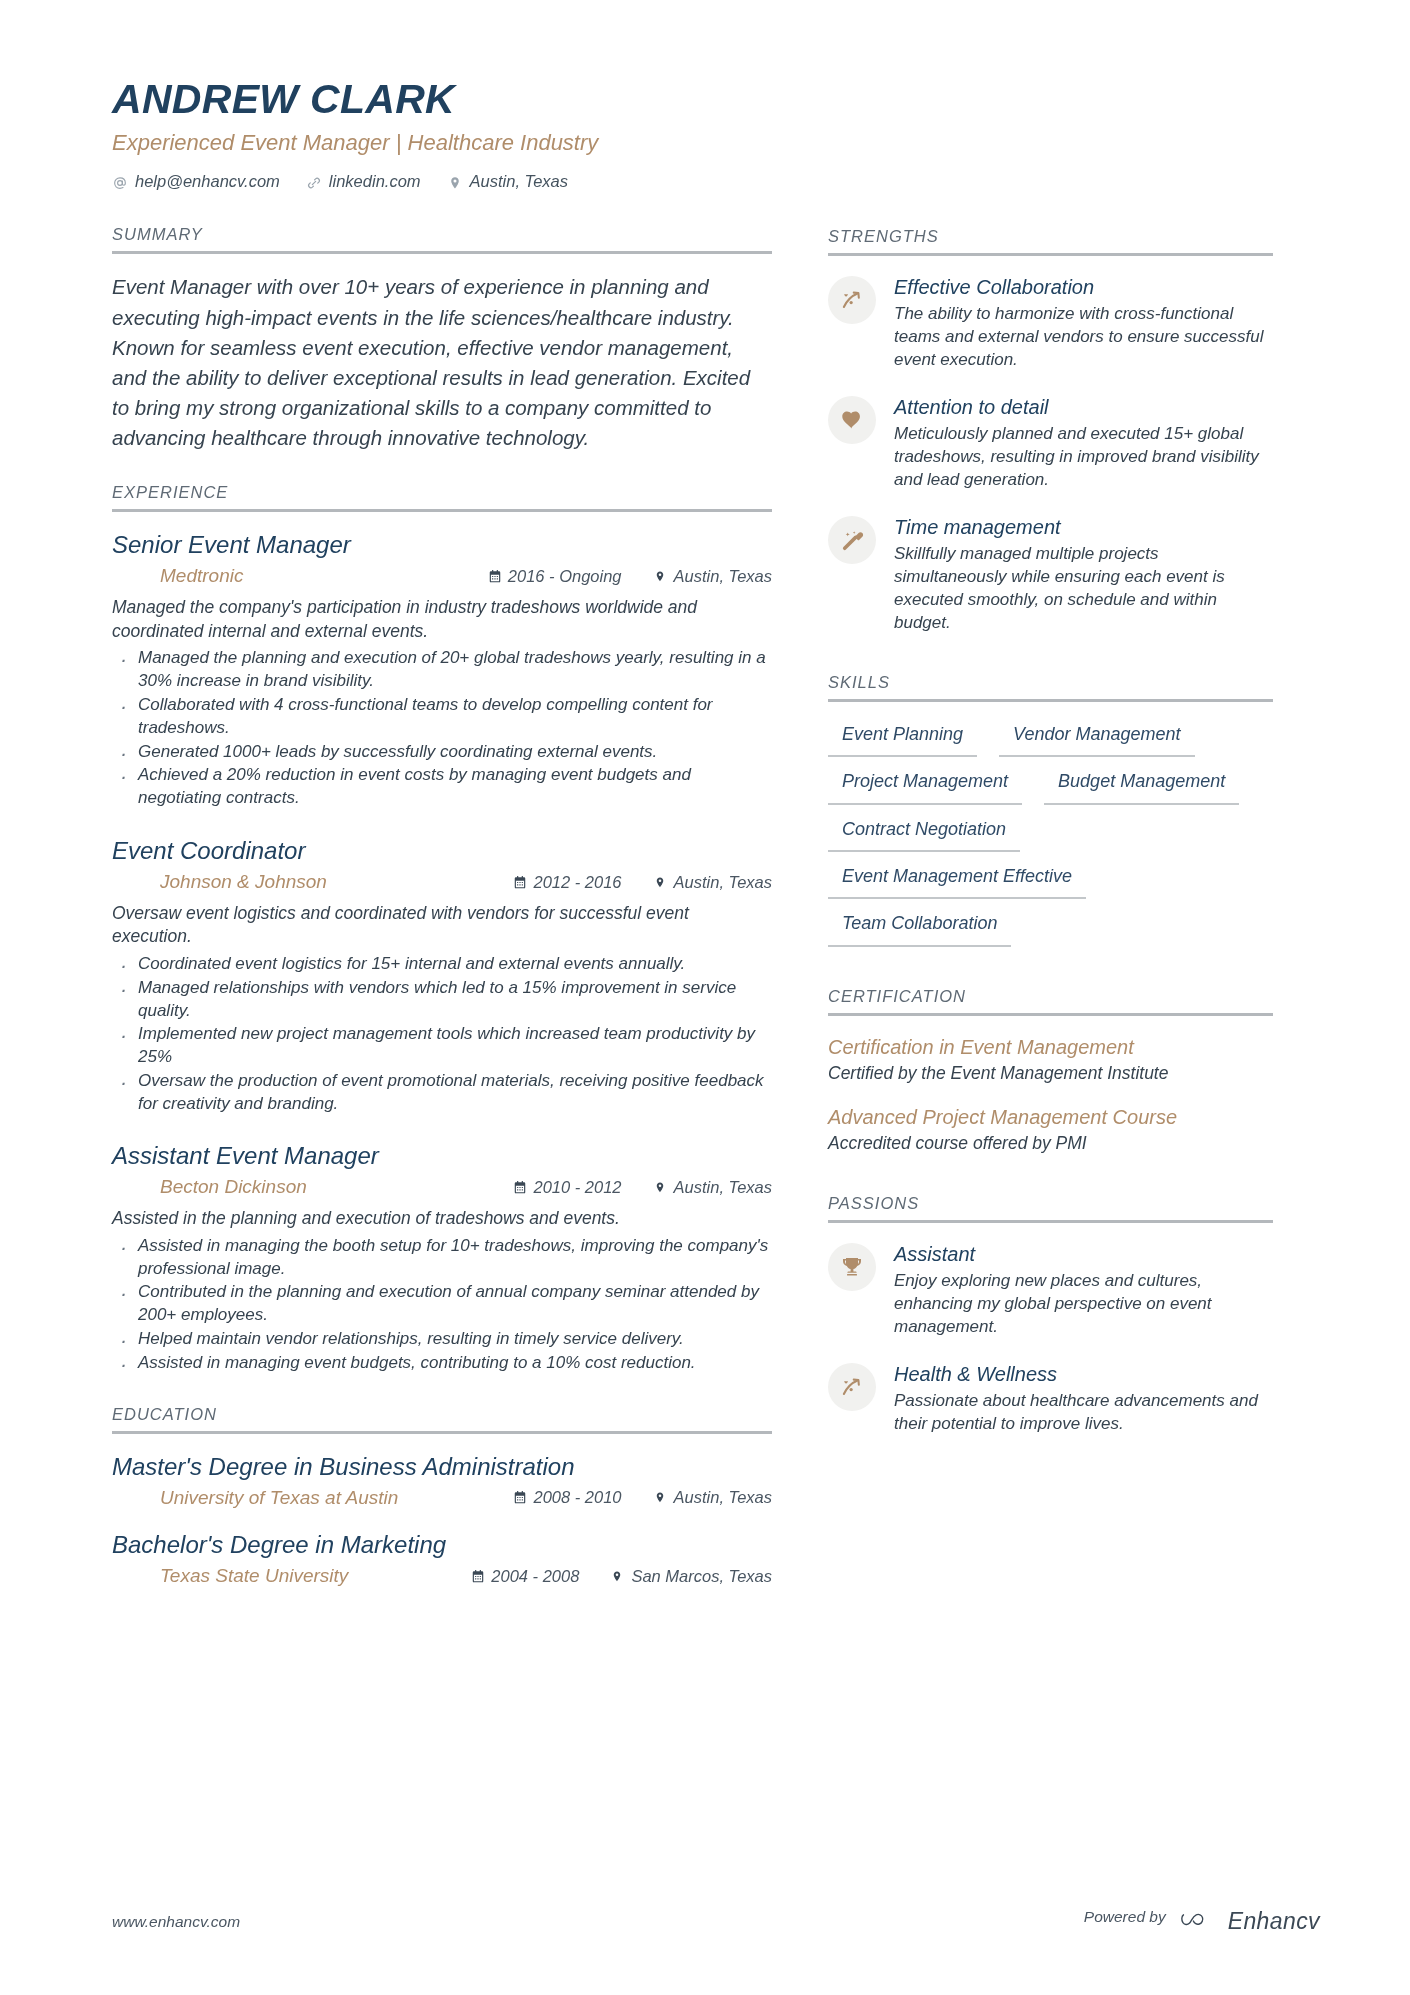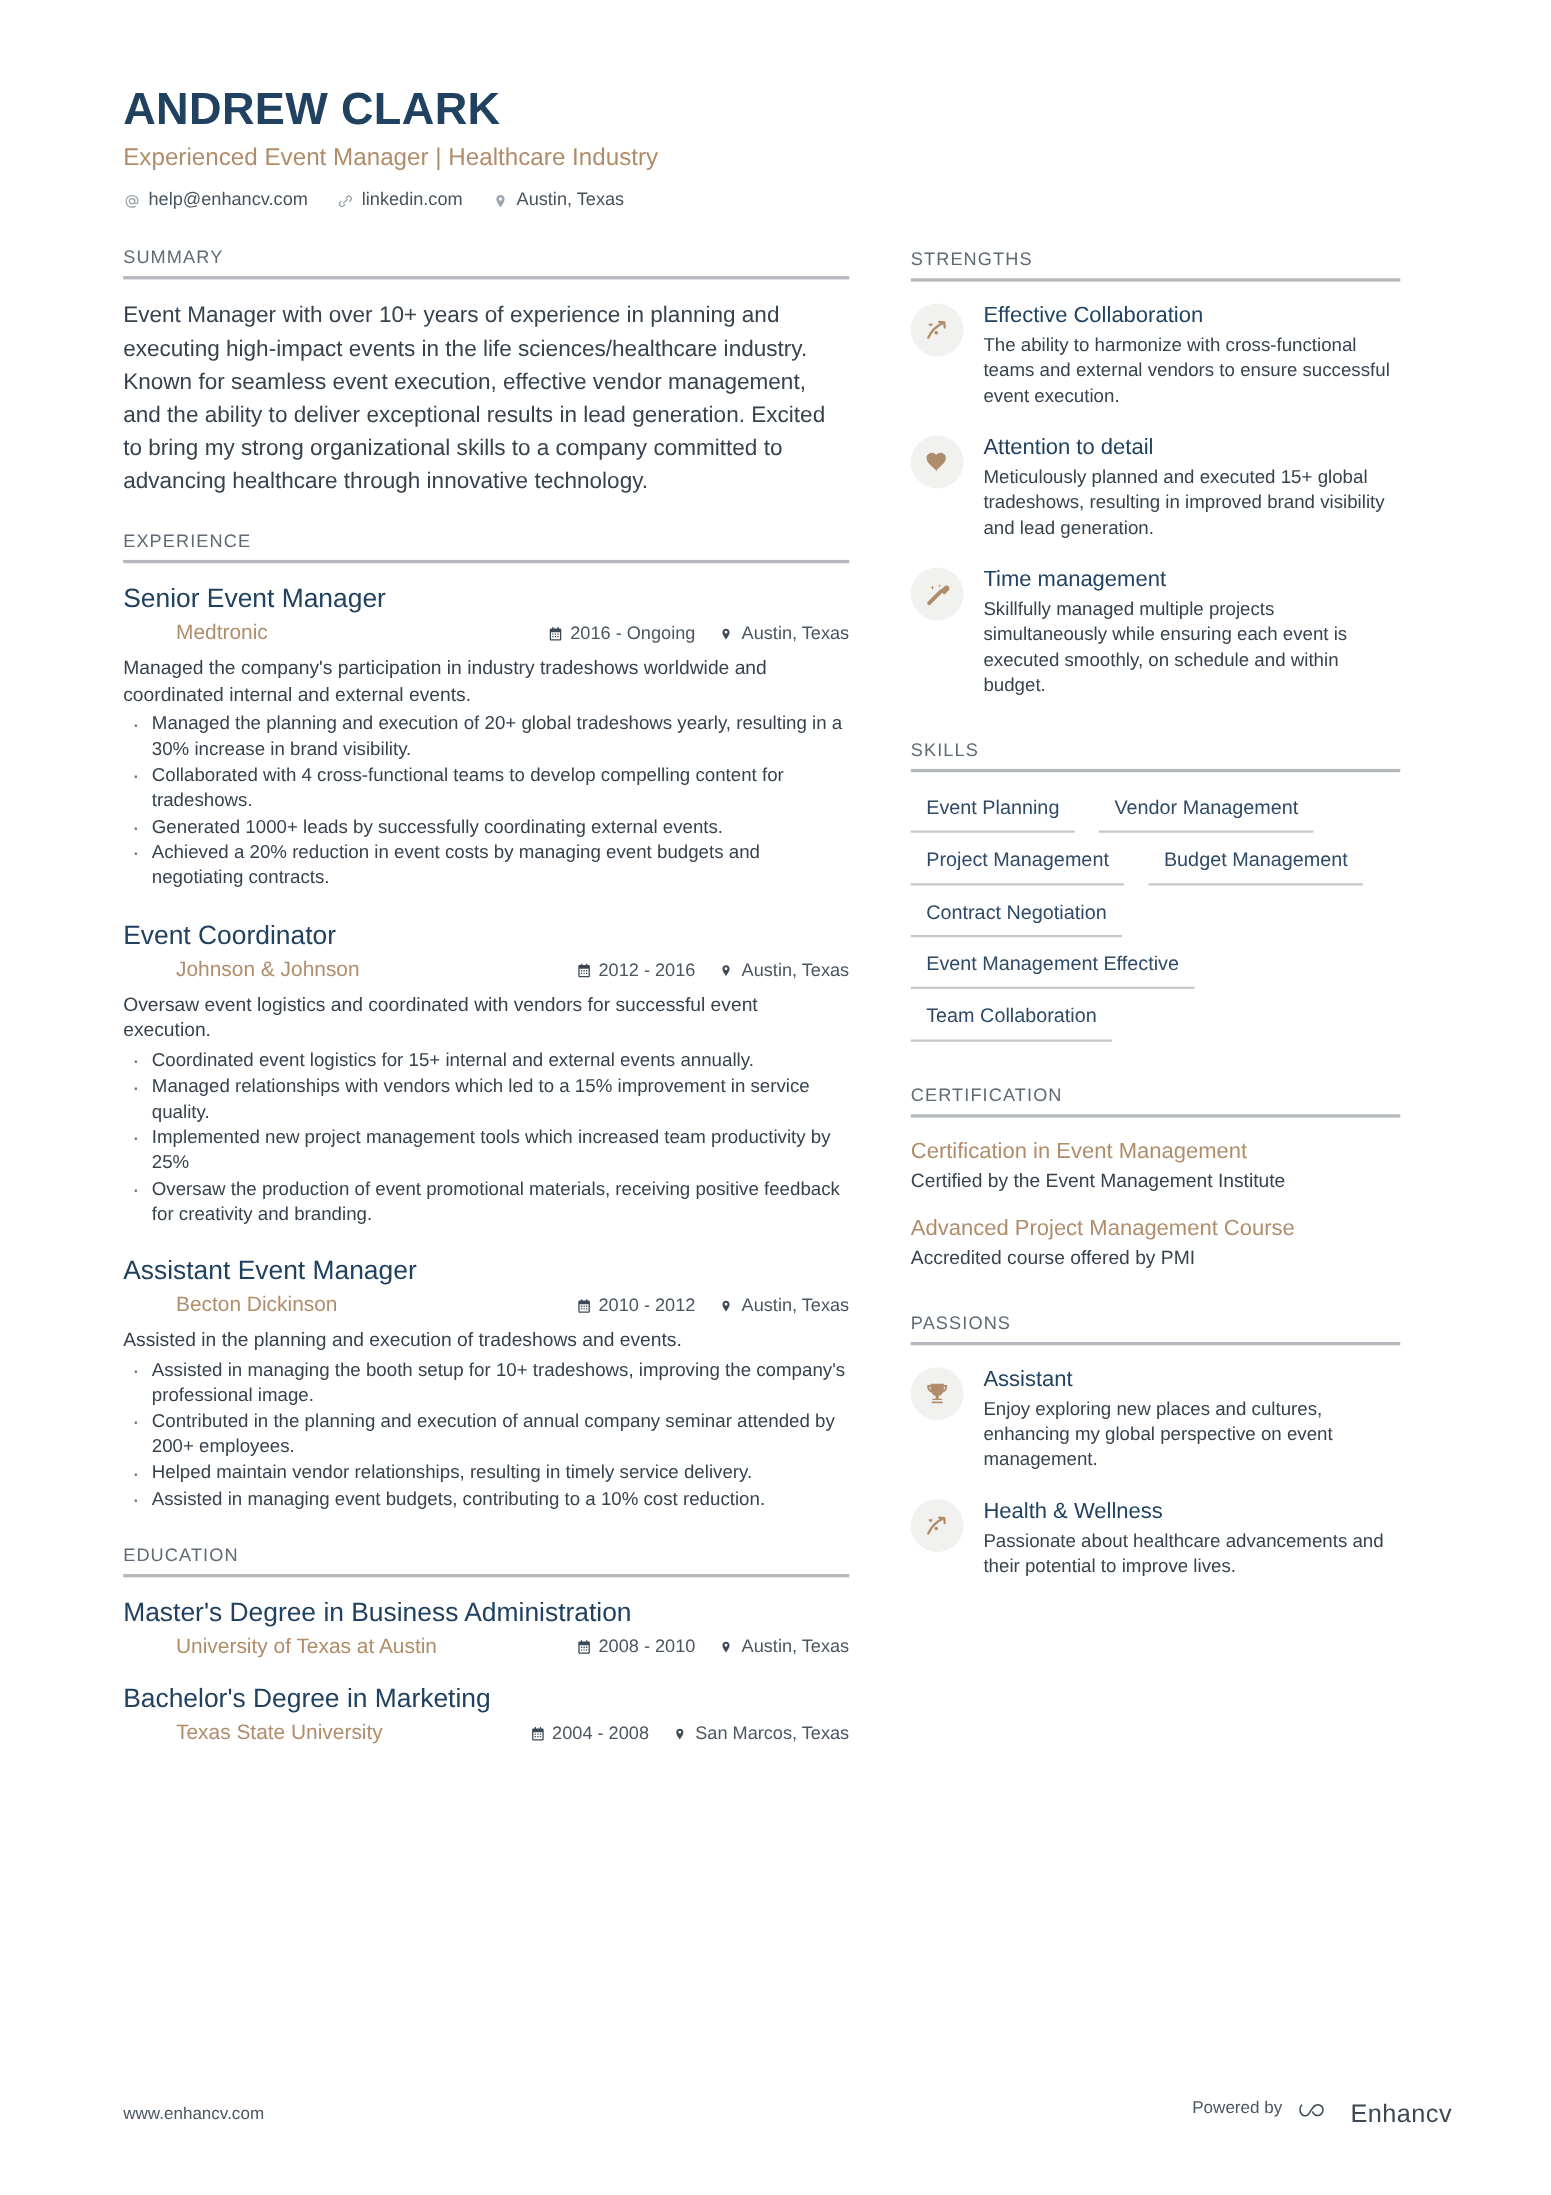--- a/index.html
+++ b/index.html
@@ -12,20 +12,21 @@
     color: #32404e;
     position: relative;
     overflow: hidden;
   }
 
   .page {
     width: 1410px;
     height: 1995px;
     padding: 78px 90px 0 112px;
     position: relative;
+    font-style: italic;
   }
 
   
   .header { margin-bottom: 34px; }
 
   .name {
     font-size: 41px;
     font-weight: bold;
     letter-spacing: 0.3px;
     color: #20415f;
@@ -108,21 +109,21 @@
   }
   .entry-org {
     font-size: 19px;
     color: #b08d6a;
     flex: 1 1 auto;
     line-height: 1.3;
   }
   .meta-right {
     display: flex;
     align-items: flex-start;
-    gap: 22px;
+    gap: 32px;
     flex: 0 0 auto;
   }
   .meta-chip {
     display: flex;
     align-items: center;
     gap: 6px;
     font-size: 16.5px;
     color: #4a5662;
     white-space: nowrap;
   }

